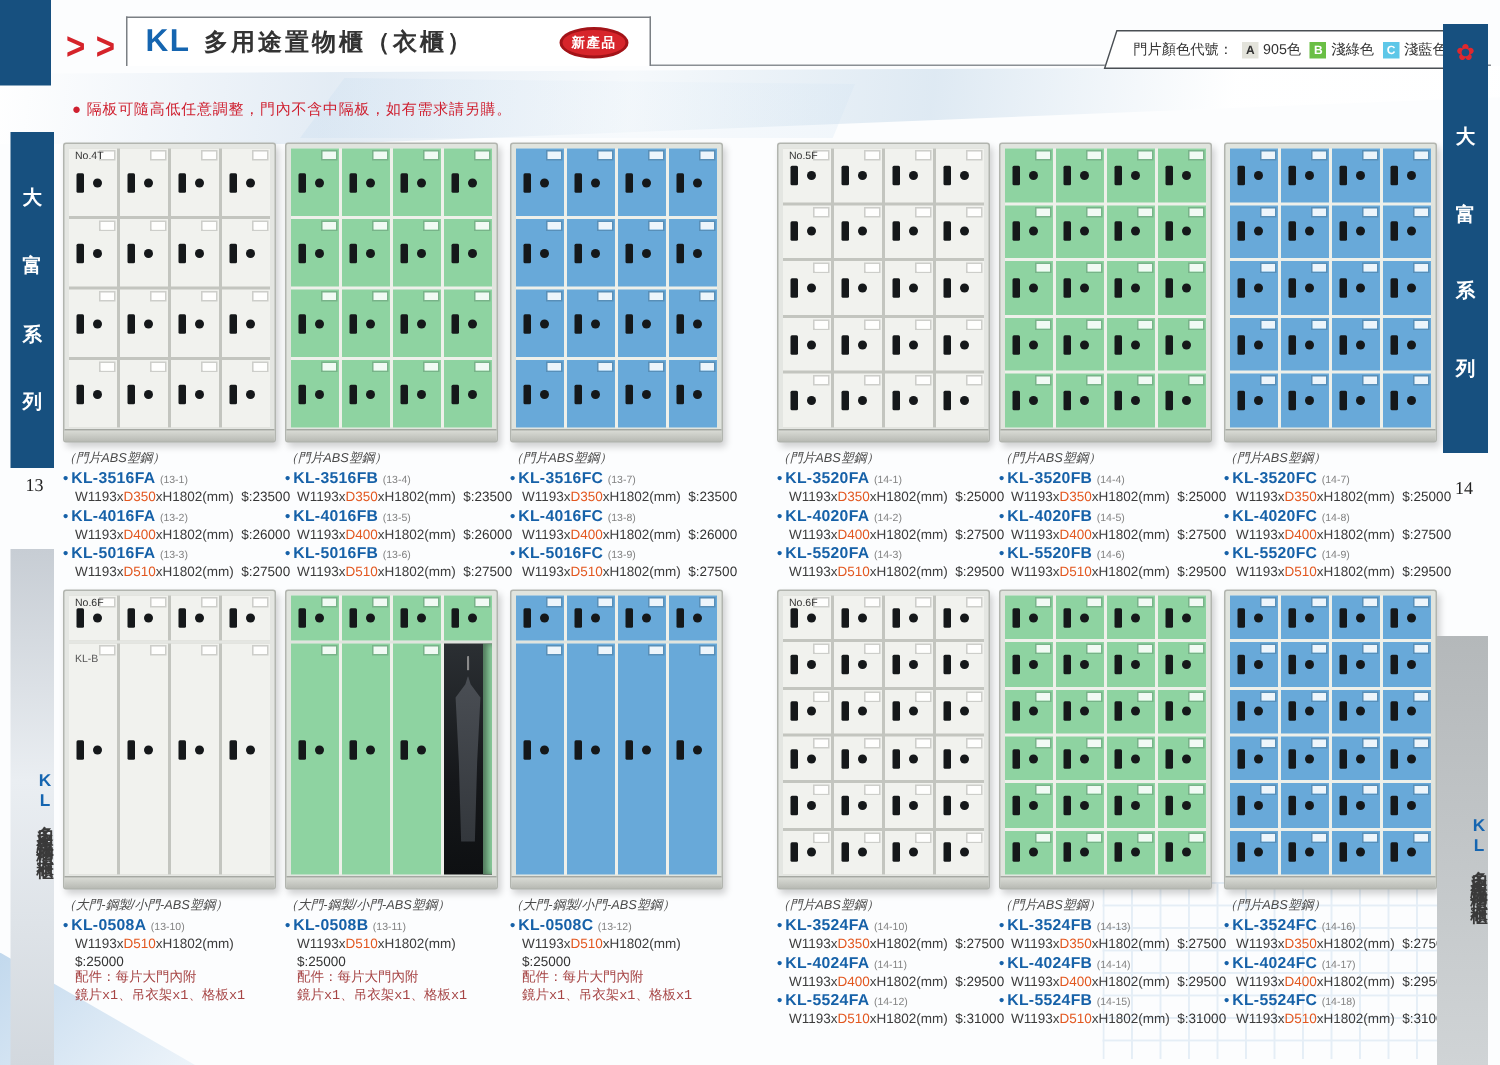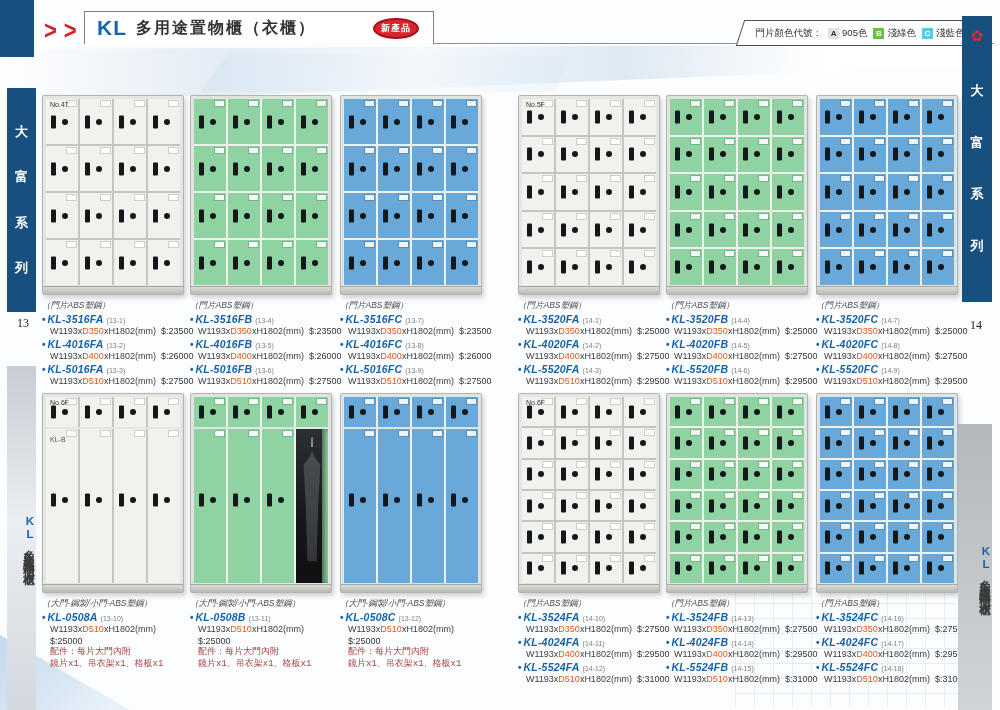--- a/index.html
+++ b/index.html
@@ -78,21 +78,21 @@
   .dedge{position:absolute;right:0;top:0;bottom:0;width:6px;background:var(--door);
     box-shadow:inset 3px 0 4px rgba(0,0,0,.45);}
   .lbase{position:absolute;left:0;right:0;bottom:0;height:7px;
     background:linear-gradient(#d9dbd5,#b9bbb5);border-top:1px solid #a5a8a2;}
   .lk-label{position:absolute;top:5px;left:7px;font-size:7px;color:#333;z-index:2;}
   .lk-sub{position:absolute;top:42px;left:7px;font-size:7px;color:#555;z-index:2;}
   .info{position:absolute;left:0;top:205px;width:158px;}
   .mat{font-size:8.5px;color:#4a4a4a;margin-bottom:1px;font-style:italic;}
   .pl{font-size:10px;line-height:1.2;white-space:nowrap;}
   .blt{color:#1661a8;font-weight:bold;margin-right:2px;}
-  .code{color:#1661a8;font-weight:bold;font-size:10.5px;letter-spacing:.2px;font-style:italic;}
+  .code{color:#1661a8;font-weight:bold;font-size:10.5px;letter-spacing:.2px;}
   .tg{color:#808080;font-size:7px;margin-left:3px;}
   .dm{font-size:9px;color:#3c3c3c;padding-left:8px;line-height:1.2;margin-bottom:1px;white-space:nowrap;}
   .dd{color:#e2571f;}
   .pr{margin-left:5px;color:#333;}
   .prl{font-size:9px;color:#333;padding-left:8px;line-height:1.25;}
   .acc{font-size:9px;color:#a64545;padding-left:8px;line-height:1.3;white-space:nowrap;font-family:Liberation Mono, monospace;}
 </style>
 </head>
 <body>
 
@@ -109,20 +109,21 @@
     <span class="tkl">KL</span>
     <span class="ttl">多用途置物櫃（衣櫃）</span>
     <span class="badge">新產品</span>
   </div>
   <div class="legend">
     <div class="legend-in">
       <span>門片顏色代號：</span>
         <span id="legend-items"><span class="chip" style="background: rgb(227, 227, 219); color: rgb(51, 51, 51);">A</span><span>905色</span><span class="chip" style="background: rgb(106, 191, 69); color: rgb(255, 255, 255);">B</span><span>淺綠色</span><span class="chip" style="background: rgb(94, 199, 232); color: rgb(255, 255, 255);">C</span><span>淺藍色</span></span>
     </div>
   </div>
+  <div class="note">● 隔板可隨高低任意調整，門內不含中隔板，如有需求請另購。</div>
 
   <div class="bar bar-left" id="bar-left">
       <span>大</span>
       <span>富</span>
       <span>系</span>
       <span>列</span>
     </div>
   <div class="pgno pg-left">13</div>
   <div class="strip strip-left" id="strip-left"><span class="kl">KL</span>多用途置物櫃（衣櫃）</div>
 

